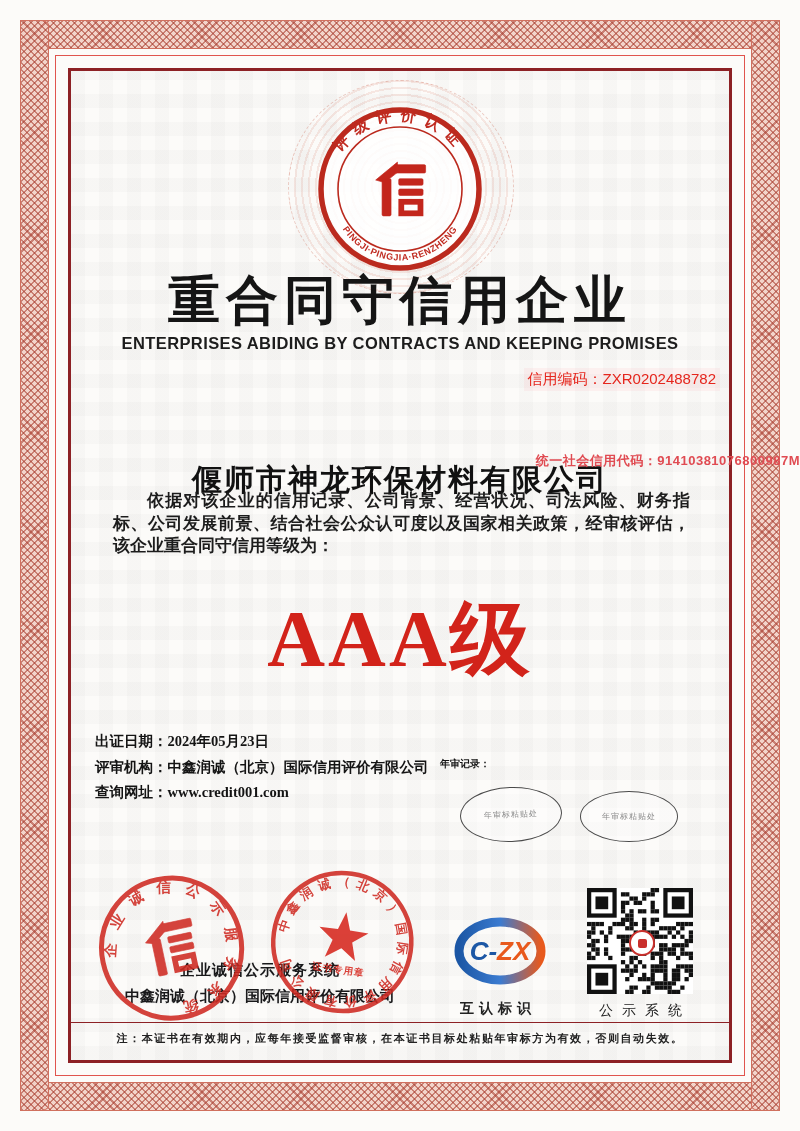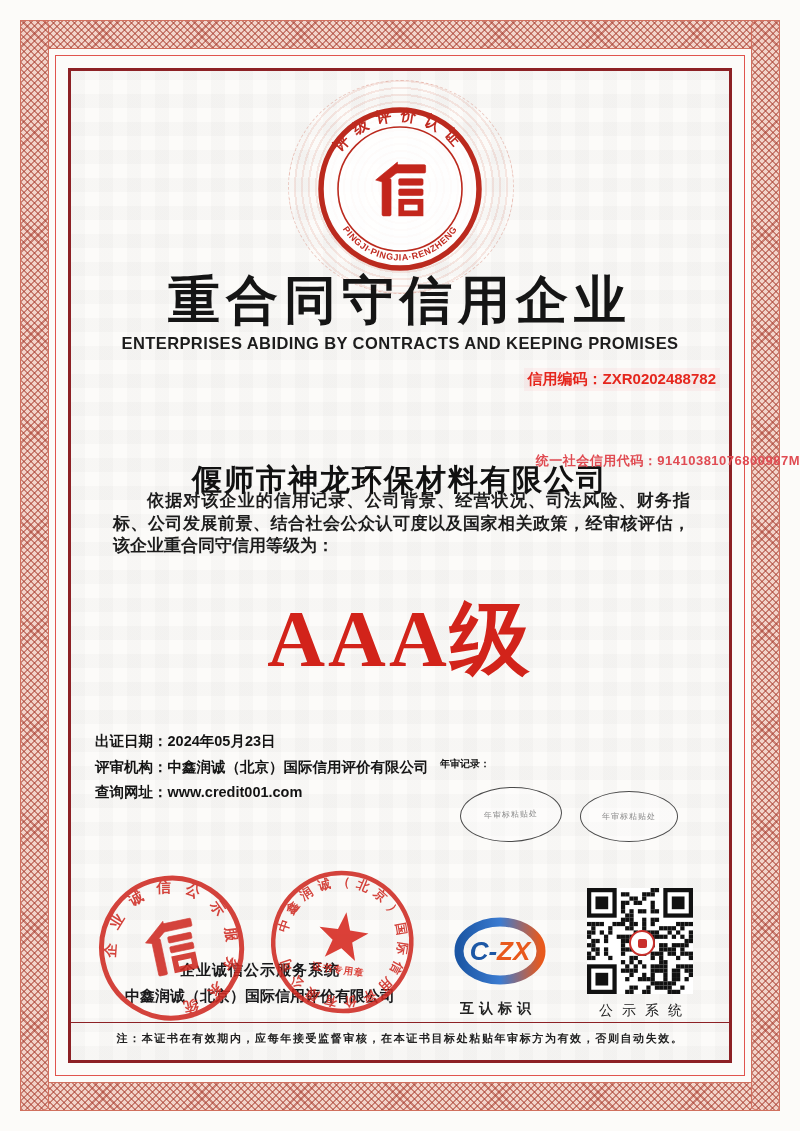--- a/index.html
+++ b/index.html
@@ -25,33 +25,33 @@
   .rosette{position:absolute;left:288px;top:80px;width:224px;height:212px;border-radius:50%;
     background:
       repeating-radial-gradient(circle, rgba(214,110,88,.14) 0 2px, transparent 2px 7px);
     border:1px dashed rgba(205,110,90,.35);}
   .seal{position:absolute;left:300px;top:92px;}
   
   .title{position:absolute;left:0;right:0;top:266px;text-align:center;
     font-size:52px;font-weight:800;letter-spacing:6px;color:#151515;}
   .subtitle{position:absolute;left:0;right:0;top:334px;text-align:center;
     font-size:16.5px;font-weight:700;color:#1d1d1d;letter-spacing:.4px;}
-  .credit-code{position:absolute;top:368px;right:80px;font-size:15px;font-weight:700;
+  .credit-code{position:absolute;top:368px;right:80px;font-size:15px;font-weight:400;
     color:#e5261d;background:rgba(255,150,160,.10);padding:2px 4px;}
   .company{position:absolute;left:0;right:0;top:412px;text-align:center;
     font-size:30px;font-weight:800;letter-spacing:2px;color:#111;margin-top:48px;}
   .uscc{position:absolute;left:0;right:0;top:452px;text-align:right;
     font-size:13px;font-weight:700;color:#e04b52;letter-spacing:.5px;}
   .paragraph{position:absolute;left:113px;width:577px;top:490px;
     font-size:17px;font-weight:700;line-height:22.5px;text-align:justify;
     text-indent:2em;color:#1c1c1c;}
   .grade{position:absolute;left:0;right:0;top:586px;text-align:center;
     font-family:"Liberation Serif","DejaVu Serif",serif;
     font-size:80px;font-weight:800;color:#d2231a;letter-spacing:3px;}
-  .info{position:absolute;left:95px;top:729px;font-size:14.5px;font-weight:700;color:#141414;}
+  .info{position:absolute;left:95px;top:729px;font-size:14.5px;font-weight:700;color:#141414;font-family:Liberation Serif, serif;}
   .info-row{height:25.5px;line-height:25.5px;white-space:nowrap;}
   .annual-label{position:absolute;left:440px;top:757px;font-size:10px;font-weight:800;color:#141414;}
   .oval{position:absolute;border:1.5px solid #4a4a4a;border-radius:50%;
     display:flex;align-items:center;justify-content:center;background:rgba(255,255,255,.4);}
   .oval span{font-size:8px;color:#8a8a8a;letter-spacing:1px;}
   .oval1{left:460px;top:787px;width:100px;height:53px;transform:rotate(-2deg);}
   .oval2{left:580px;top:791px;width:96px;height:49px;}
   
   .caption1{position:absolute;left:120px;top:961px;width:280px;text-align:center;
     font-size:15px;font-weight:800;color:#18181a;letter-spacing:1px;z-index:1;}

